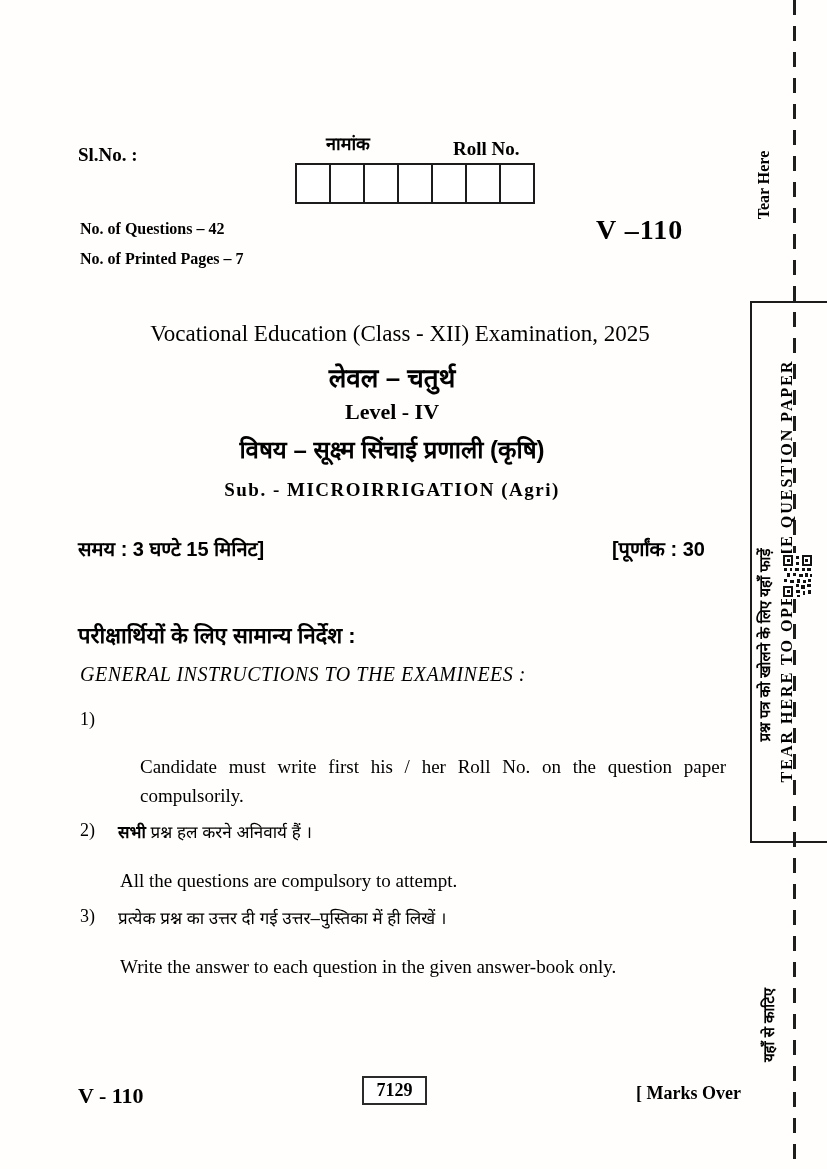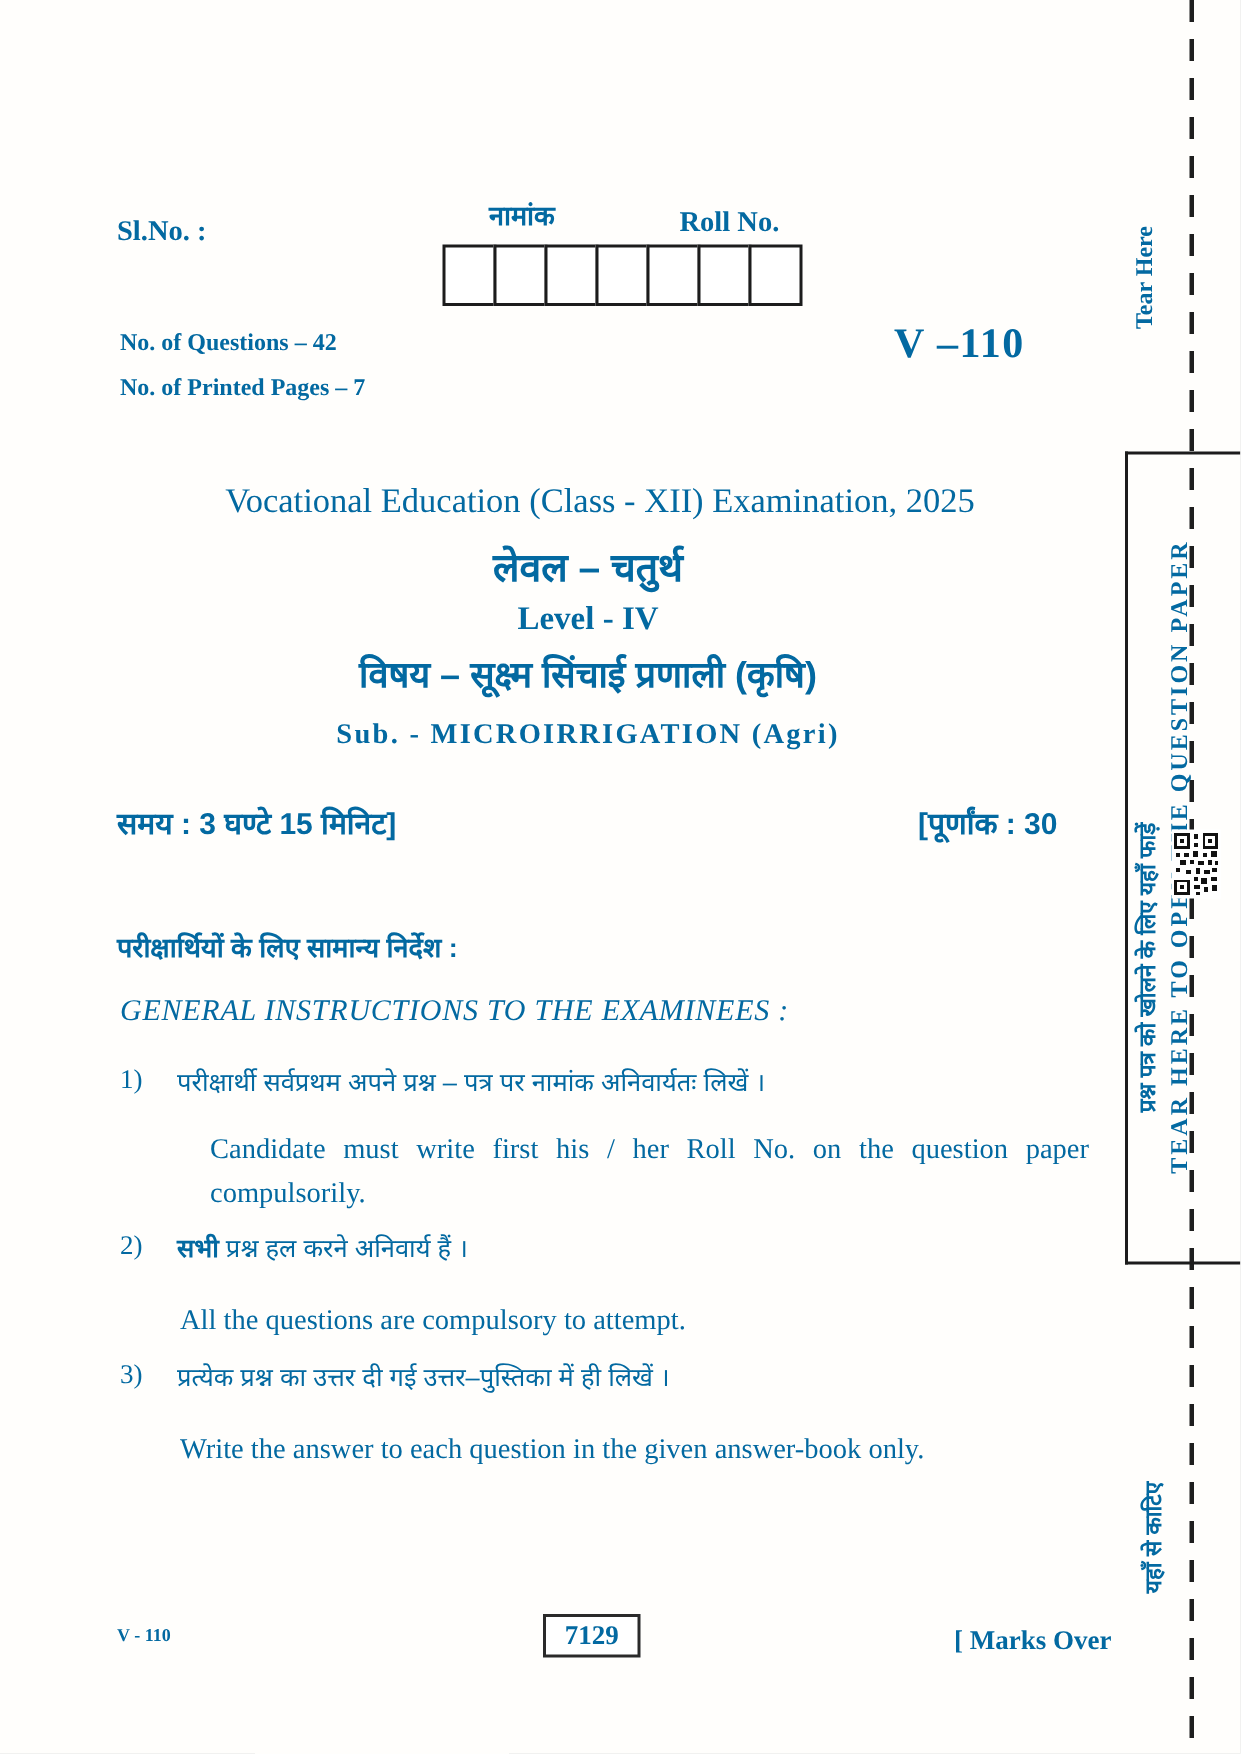--- a/index.html
+++ b/index.html
@@ -2,21 +2,21 @@
 <html><head>
 <meta charset="utf-8">
 <style>
   * { margin:0; padding:0; box-sizing:border-box; }
   html,body { background:#e8e8e8; }
   .page {
     position:relative;
     width:827px; height:1169px;
     margin:0 auto;
     background:#fffefc;
-    color:#0369a1;
+    color:#000000;
     font-family:"Liberation Serif", serif;
     overflow:hidden;
   }
   .abs { position:absolute; }
   .serif  { font-family:"Liberation Serif", serif; }
   .dev    { font-family:"Liberation Sans", sans-serif; } 
   .b      { font-weight:bold; }
 
   
   .sl-no       { left:78px; top:144px; font-size:19px; font-weight:bold; }
@@ -37,32 +37,32 @@
   .lv-hi  { top:359px; font-size:26px; font-weight:bold; }
   .lv-en  { top:399px; font-size:22px; font-weight:bold; }
   .sub-hi { top:432px; font-size:24px; font-weight:bold; }
   .sub-en { top:479px; font-size:19px; font-weight:bold; letter-spacing:1.5px; }
 
   
   .meta-row { left:78px; width:627px; display:flex; justify-content:space-between; }
   .meta-hi  { top:535px; font-size:20px; font-weight:bold; }
   .meta-en  { top:575px; font-size:19px; }
 
-  .instr-head-hi { left:78px; top:619px; font-size:18px; font-weight:bold; }
+  .instr-head-hi { left:78px; top:619px; font-size:22px; font-weight:bold; }
   .instr-head-en { left:80px; top:663px; font-size:20px; font-style:italic; letter-spacing:0.5px; }
 
   .inum   { left:80px; font-size:18px; }
   .ihindi { left:118px; font-size:17px; }
   .ieng   { left:120px; width:586px; font-size:19px; text-align:justify; line-height:1.55; }
   .i1 { top:709px; } .i1e { top:752px;margin-left:20px; }
   .i2 { top:820px; } .i2e { top:866px; }
   .i3 { top:906px; } .i3e { top:952px; }
 
   
-  .f-code { left:78px;  top:1083px; font-size:12px; font-weight:bold; }
+  .f-code { left:78px;  top:1083px; font-size:22px; font-weight:bold; }
   .f-box  { left:362px; top:1076px; width:65px; height:29px; border:2px solid #2a2a2a;
             display:flex; align-items:center; justify-content:center;
             font-size:18px; font-weight:bold; background:#fff; }
   .f-turn { left:636px; top:1083px; font-size:18px; font-weight:bold; }
 
   
   .dash-line {
     left:793px; top:0; width:3px; height:1169px;
     background:repeating-linear-gradient(to bottom, #1e1e1e 0 15px, transparent 15px 26px);
   }
@@ -111,21 +111,20 @@
 
   <div class="abs meta-row meta-hi">
     <span class="dev">समय : 3 घण्टे 15 मिनिट]</span>
     <span class="dev">[पूर्णांक : 30</span>
   </div>
 
   <div class="abs instr-head-hi dev">परीक्षार्थियों के लिए सामान्य निर्देश :</div>
   <div class="abs instr-head-en serif">GENERAL INSTRUCTIONS TO THE EXAMINEES :</div>
 
   <div class="abs inum i1 serif">1)</div>
-  <div class="abs ihindi i1 dev">परीक्षार्थी सर्वप्रथम अपने प्रश्न – पत्र पर नामांक अनिवार्यतः लिखें ।</div>
   <div class="abs ieng i1e serif">Candidate must write first his / her Roll No. on the question paper compulsorily.</div>
 
   <div class="abs inum i2 serif">2)</div>
   <div class="abs ihindi i2 dev"><span class="b">सभी</span><span> प्रश्न हल करने अनिवार्य हैं ।</span></div>
   <div class="abs ieng i2e serif">All the questions are compulsory to attempt.</div>
 
   <div class="abs inum i3 serif">3)</div>
   <div class="abs ihindi i3 dev">प्रत्येक प्रश्न का उत्तर दी गई उत्तर–पुस्तिका में ही लिखें ।</div>
   <div class="abs ieng i3e serif">Write the answer to each question in the given answer-book only.</div>
 

